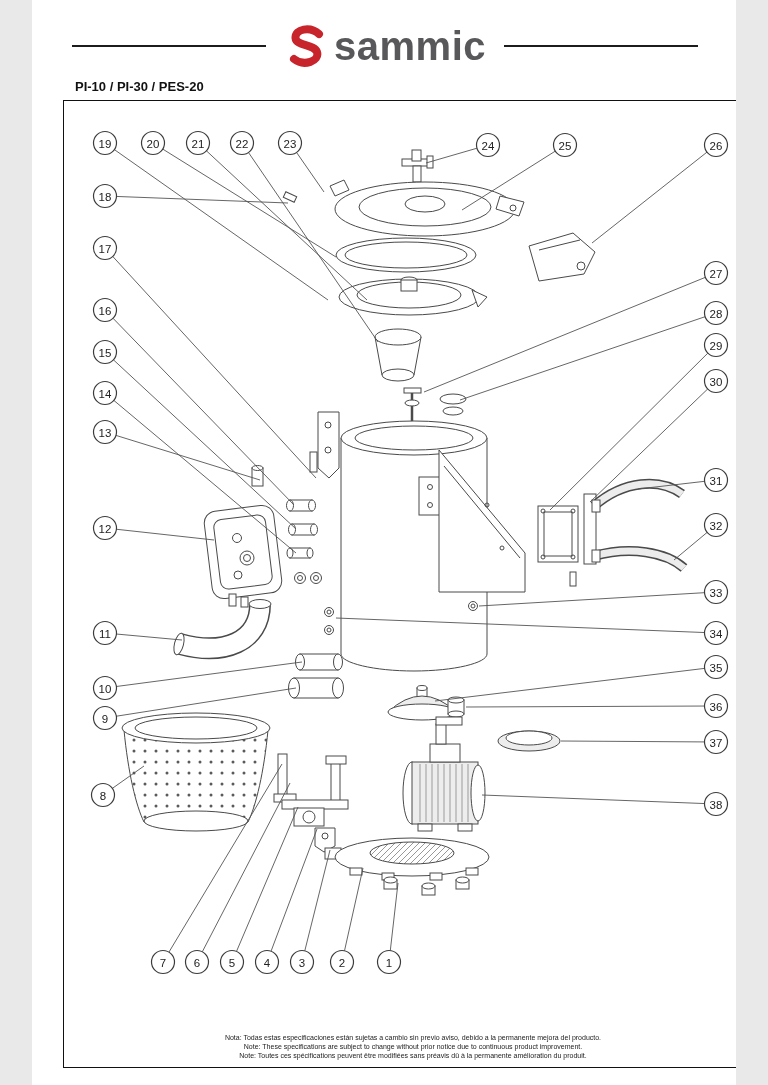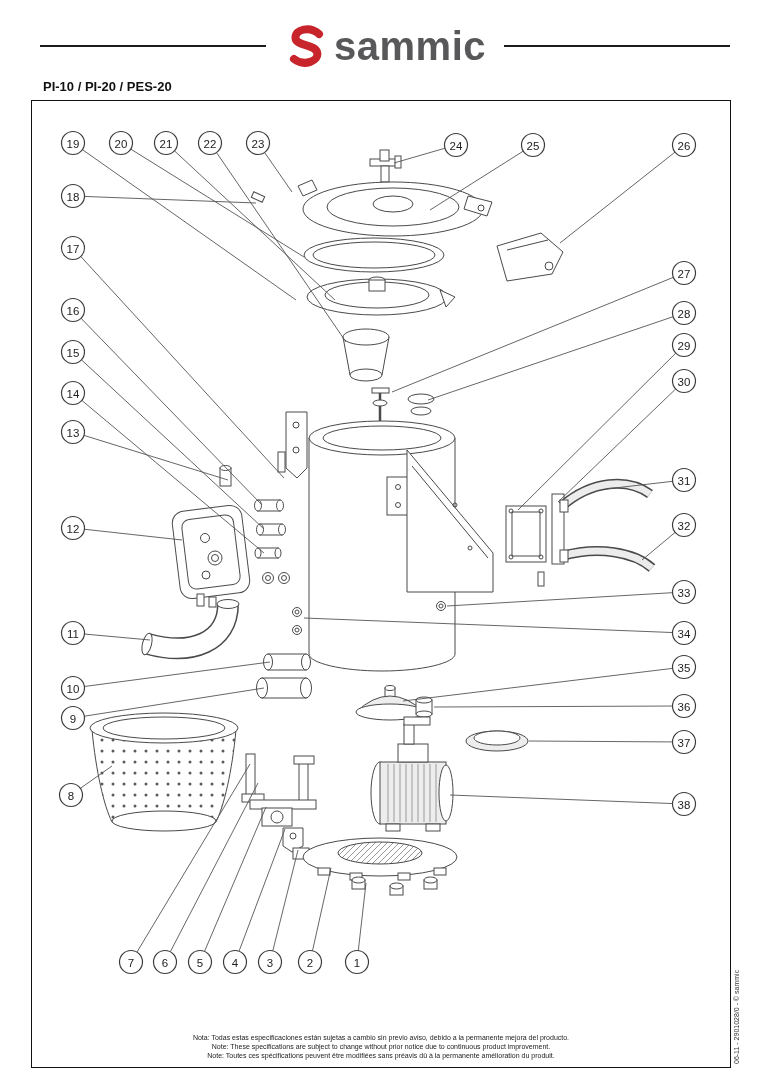--- a/index.html
+++ b/index.html
@@ -1,17 +1,17 @@
 <!DOCTYPE html>
 <html><head>
 <meta charset="utf-8">
 <style>
   html,body{margin:0;padding:0;background:#e9e9e9;}
   .page{
-    position:relative;width:768px;height:1085px;margin:0 auto;
+    position:relative;width:704px;height:1085px;margin:0 auto;
     background:#fff;overflow:hidden;
     font-family:"Liberation Sans","DejaVu Sans",sans-serif;color:#222;
   }
   
   .header{position:absolute;top:20px;left:40px;right:38px;height:52px;
     display:flex;align-items:center;gap:14px;}
   .rule{flex:1;height:2px;background:#1c1c1c;}
   .logo{display:flex;align-items:center;gap:6px;padding:0 4px;}
   .logo-s{width:44px;height:44px;flex:0 0 auto;}
   .logo-text{font-size:40px;font-weight:bold;color:#58585a;letter-spacing:.5px;line-height:1;}
@@ -46,21 +46,21 @@
     <div class="rule"></div>
     <div class="logo">
       <svg class="logo-s" viewBox="0 0 44 44">
         <path d="M35,10 C26,2 11,5 11.5,14 C12,22 30,20 33,28 C36,37 20,43 10,35" fill="none" stroke="#c8242b" stroke-width="8" stroke-linecap="round"></path>
       </svg>
       <span class="logo-text">sammic</span>
     </div>
     <div class="rule"></div>
   </div>
 
-  <div class="model-title">PI-10 / PI-20 / PES-20</div>
+  <div class="model-title">PI-10 / PI-30 / PES-20</div>
 
   <div class="frame"></div>
 
   <svg class="art" viewBox="0 0 768 1085">
     <defs>
       <pattern id="perf" width="11" height="11" patternUnits="userSpaceOnUse">
         <circle cx="3" cy="3" r="1.5" fill="#5a5a5a"></circle>
       </pattern>
       <pattern id="hatch" width="6" height="6" patternUnits="userSpaceOnUse">
         <path d="M0,6 L6,0" stroke="#999" stroke-width="1"></path>

